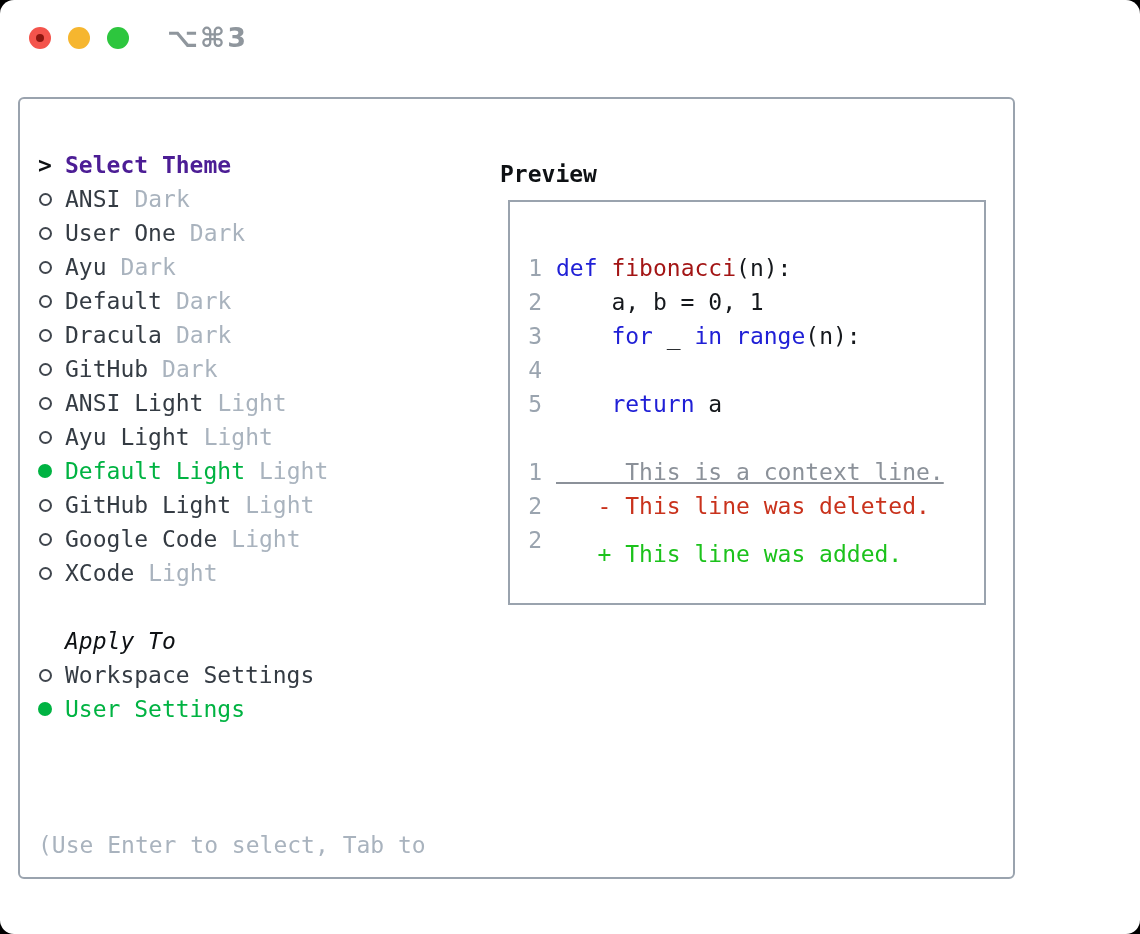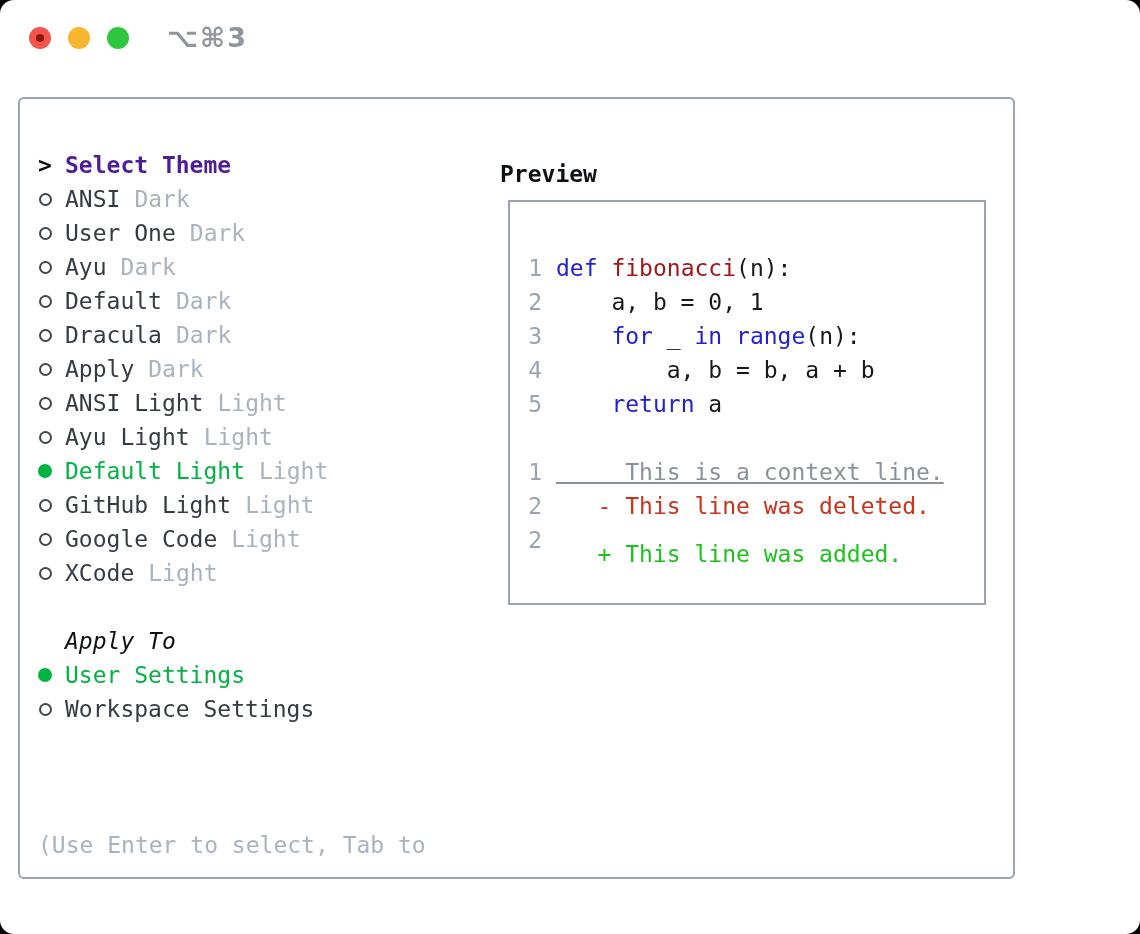--- a/index.html
+++ b/index.html
@@ -74,50 +74,50 @@
     <div class="theme-list">
       <div class="row">
         <span class="marker"><span class="cursor-glyph">&gt;</span></span>
         <span class="label bold">Select Theme</span>
       </div>
     <div class="row"><span class="marker"><span class="radio"></span></span><span class="label">ANSI</span><span class="variant">Dark</span></div>
         <div class="row"><span class="marker"><span class="radio"></span></span><span class="label">User One</span><span class="variant">Dark</span></div>
         <div class="row"><span class="marker"><span class="radio"></span></span><span class="label">Ayu</span><span class="variant">Dark</span></div>
         <div class="row"><span class="marker"><span class="radio"></span></span><span class="label">Default</span><span class="variant">Dark</span></div>
         <div class="row"><span class="marker"><span class="radio"></span></span><span class="label">Dracula</span><span class="variant">Dark</span></div>
-        <div class="row"><span class="marker"><span class="radio"></span></span><span class="label">Apply</span><span class="variant">Dark</span></div>
+        <div class="row"><span class="marker"><span class="radio"></span></span><span class="label">GitHub</span><span class="variant">Dark</span></div>
         <div class="row"><span class="marker"><span class="radio"></span></span><span class="label">ANSI Light</span><span class="variant">Light</span></div>
         <div class="row"><span class="marker"><span class="radio"></span></span><span class="label">Ayu Light</span><span class="variant">Light</span></div>
         <div class="row"><span class="marker"><span class="dot"></span></span><span class="label green">Default Light</span><span class="variant">Light</span></div>
         <div class="row"><span class="marker"><span class="radio"></span></span><span class="label">GitHub Light</span><span class="variant">Light</span></div>
         <div class="row"><span class="marker"><span class="radio"></span></span><span class="label">Google Code</span><span class="variant">Light</span></div>
         <div class="row"><span class="marker"><span class="radio"></span></span><span class="label">XCode</span><span class="variant">Light</span></div>
       </div>
 
     <div class="apply-list">
       <div class="row">
         <span class="marker"></span>
         <span class="label" style="color:#0e1114;font-style:italic;">Apply To</span>
       </div>
-    <div class="row"><span class="marker"><span class="dot"></span></span><span class="label green">User Settings</span></div>
-        <div class="row"><span class="marker"><span class="radio"></span></span><span class="label">Workspace Settings</span></div>
+    <div class="row"><span class="marker"><span class="radio"></span></span><span class="label">Workspace Settings</span></div>
+        <div class="row"><span class="marker"><span class="dot"></span></span><span class="label green">User Settings</span></div>
       </div>
 
     <div class="hint">
       <div>(Use Enter to select, Tab to</div>
       <div>change focus)</div>
     </div>
 
     <div class="preview-title">Preview</div>
     <div class="preview-box">
       <div class="code">
           <div class="cl"><span class="ln">1</span><span class="tk-keyword">def</span><span class="tk-plain"> </span><span class="tk-function">fibonacci</span><span class="tk-plain">(n):</span></div>
           <div class="cl"><span class="ln">2</span><span class="tk-plain">    a, b = 0, 1</span></div>
           <div class="cl"><span class="ln">3</span><span class="tk-plain">    </span><span class="tk-keyword">for</span><span class="tk-plain"> _ </span><span class="tk-keyword">in</span><span class="tk-plain"> </span><span class="tk-keyword">range</span><span class="tk-plain">(n):</span></div>
-          <div class="cl"><span class="ln">4</span><span class="tk-plain">        a, b = b, a + b</span></div>
+          <div class="cl"><span class="ln">4</span></div>
           <div class="cl"><span class="ln">5</span><span class="tk-plain">    </span><span class="tk-keyword">return</span><span class="tk-plain"> a</span></div>
           <div class="cl"></div>
           <div class="cl"><span class="ln">1</span><span class="tk-context">     This is a context line.</span></div>
           <div class="cl"><span class="ln">2</span><span class="tk-deleted">   - This line was deleted.</span></div>
           <div class="cl"><span class="ln">2</span><span class="tk-added">   + This line was added.</span></div>
         </div>
     </div>
 
   </div>
 </div>

